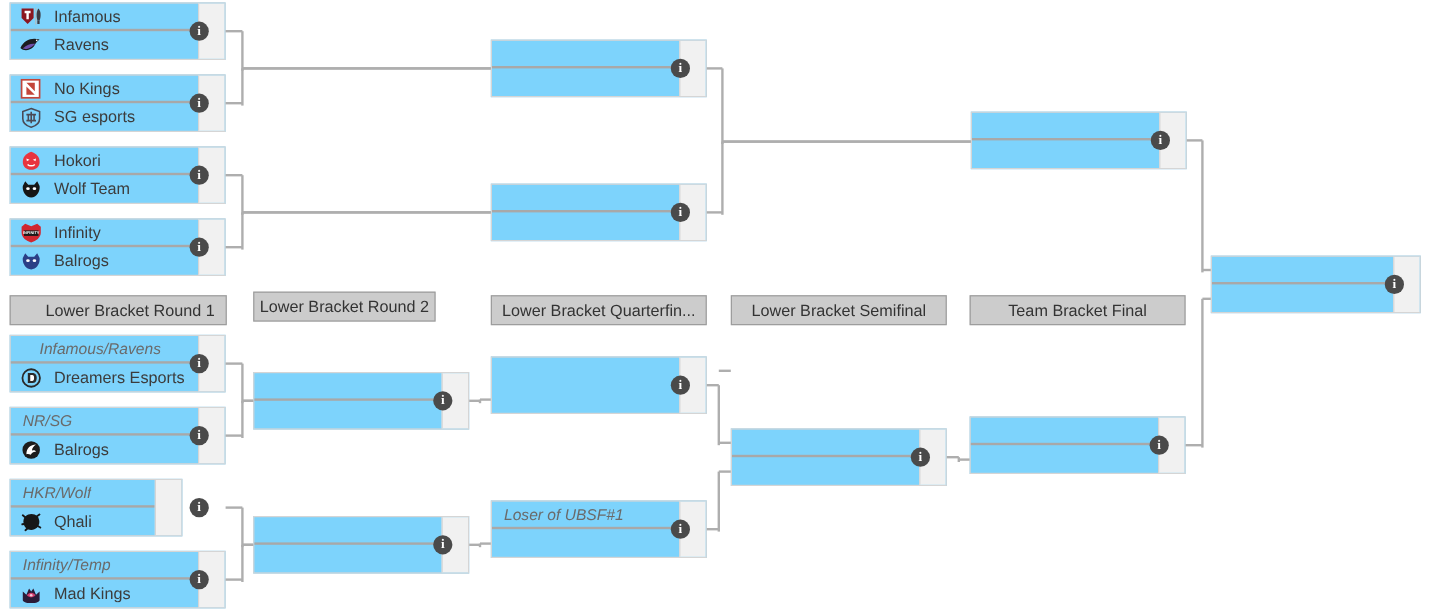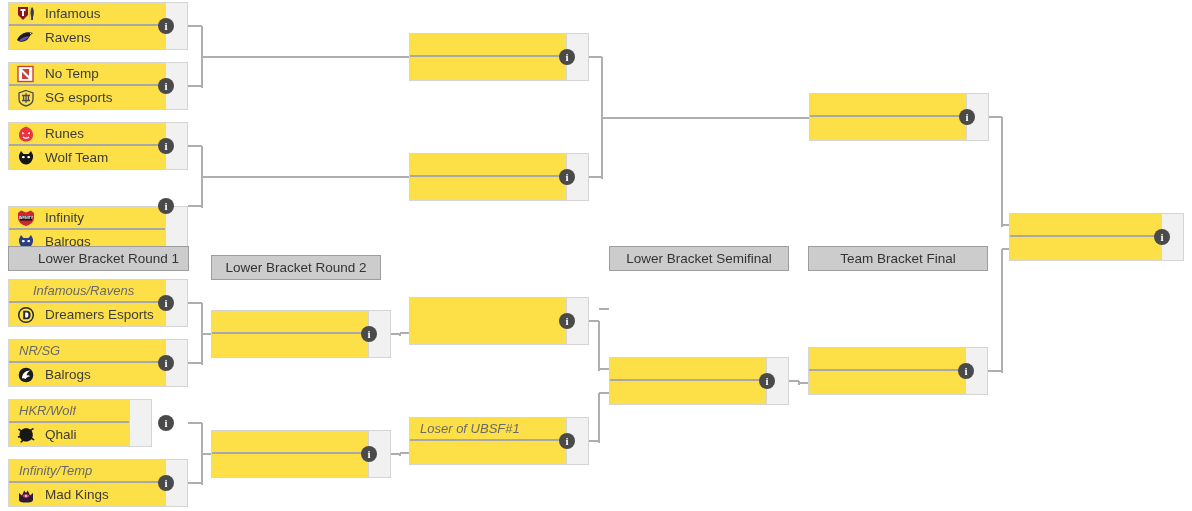--- a/index.html
+++ b/index.html
@@ -5,21 +5,21 @@
   html,body{margin:0;padding:0;background:#ffffff;}
   body{
     width:1192px;height:511px;position:relative;overflow:hidden;
     font-family:"Liberation Sans","DejaVu Sans",sans-serif;
     font-size:13px;color:#3a3a3a;
   }
   #stage{position:absolute;left:0;top:0;width:1192px;height:511px;}
 
   
   .match{position:absolute;box-sizing:border-box;
-    border:1px solid #d5d5d5;background:#fde047;text-decoration:underline;}
+    border:1px solid #d5d5d5;background:#7dd3fc;text-decoration:underline;}
   .match .rows{position:absolute;left:0;top:0;right:22px;bottom:0;}
   .match .row{position:absolute;left:0;right:0;height:50%;box-sizing:border-box;
     display:flex;align-items:center;overflow:hidden;}
   .match .row.top{top:0;border-bottom:2px solid #a8a8a8;}
   .match .row.bot{bottom:0;}
   .match .scorecol{position:absolute;top:0;bottom:0;right:0;width:22px;
     border-left:1px solid #d5d5d5;box-sizing:border-box;background:#f1f1f1;}
 
   .tname{margin-left:8px;white-space:nowrap;overflow:hidden;text-overflow:ellipsis;
     font-size:13.5px;color:#3c3c3c;}
@@ -81,21 +81,21 @@
     <div class="info" style="left: 158px; top: 18px;">i</div>
     <div class="match" style="left: 8px; top: 62px; width: 180px; height: 48px;">
       <div class="rows">
         <div class="row top">
           <span class="logo">
             <svg width="20" height="18" viewBox="0 0 20 18">
               <rect x="2" y="1.5" width="15" height="15" fill="#ffffff" stroke="#c3453a" stroke-width="1.4"></rect>
               <path d="M6 4 L13 11 L13 4 L6 4 Z M6 14 L6 7 L13 14 Z" fill="#c3453a"></path>
             </svg>
           </span>
-          <span class="tname">No Temp</span>
+          <span class="tname">No Kings</span>
         </div>
         <div class="row bot">
           <span class="logo">
             <svg width="20" height="18" viewBox="0 0 20 18">
               <path d="M10 1.5 L17 4 L17 10 C17 13.5 13.8 16 10 17 C6.2 16 3 13.5 3 10 L3 4 Z" fill="none" stroke="#4a4a55" stroke-width="1.3"></path>
               <path d="M6 6.5 L14 6.5 M6 11.5 L14 11.5 M7.6 6.5 L7.6 11.5 M12.4 6.5 L12.4 11.5 M10 4.2 L10 13.8" stroke="#4a4a55" stroke-width="1.3" fill="none"></path>
             </svg>
           </span>
           <span class="tname">SG esports</span>
         </div>
@@ -106,37 +106,37 @@
     <div class="match" style="left: 8px; top: 122px; width: 180px; height: 48px;">
       <div class="rows">
         <div class="row top">
           <span class="logo">
             <svg width="20" height="18" viewBox="0 0 20 18">
               <path d="M10 1.5 C14.5 3 17 6 17 10 C17 14 14 16.5 10 16.5 C6 16.5 3 14 3 10 C3 6 5.5 3 10 1.5 Z" fill="#e8343f"></path>
               <path d="M6 7 L8.6 8.2 L6.4 9.4 Z M14 7 L11.4 8.2 L13.6 9.4 Z" fill="#ffffff"></path>
               <path d="M7 12 C8.5 13.6 11.5 13.6 13 12" stroke="#ffffff" stroke-width="1.2" fill="none"></path>
             </svg>
           </span>
-          <span class="tname">Runes</span>
+          <span class="tname">Hokori</span>
         </div>
         <div class="row bot">
           <span class="logo">
             <svg width="20" height="18" viewBox="0 0 20 18">
               <path d="M3 6 L5 2 L7.5 5 L12.5 5 L15 2 L17 6 C17.6 10.5 14.5 15.5 10 15.5 C5.5 15.5 2.4 10.5 3 6 Z" fill="#161616"></path>
               <ellipse cx="7.3" cy="8.2" rx="1.5" ry="1.1" fill="#ffffff"></ellipse>
               <ellipse cx="12.7" cy="8.2" rx="1.5" ry="1.1" fill="#ffffff"></ellipse>
             </svg>
           </span>
           <span class="tname">Wolf Team</span>
         </div>
       </div>
       <div class="scorecol"></div>
     </div>
     <div class="info" style="left: 158px; top: 138px;">i</div>
-    <div class="match" style="left: 8px; top: 182px; width: 180px; height: 48px; margin-top: 24px;">
+    <div class="match" style="left: 8px; top: 182px; width: 180px; height: 48px;">
       <div class="rows">
         <div class="row top">
           <span class="logo">
             <svg width="20" height="18" viewBox="0 0 20 18">
               <path d="M2 4 L5 1.5 L10 3.5 L15 1.5 L18 4 L18 9 C18 13 14 16 10 17 C6 16 2 13 2 9 Z" fill="#d02630"></path>
               <rect x="4" y="7" width="12" height="4.6" fill="#1a1a1a"></rect>
               <text x="10" y="10.4" font-size="3.3" text-anchor="middle" fill="#ffffff" font-family="&quot;Liberation Sans&quot;,sans-serif" font-weight="bold">INFINITY</text>
             </svg>
           </span>
           <span class="tname">Infinity</span>
@@ -218,21 +218,22 @@
     <div class="ln lnh" style="left: 589px; top: 56px; width: 13px;"></div>
     <div class="ln lnv" style="left: 601px; top: 57px; height: 63px;"></div>
     <div class="ln lnh" style="left: 602px; top: 117px; width: 207px;"></div>
     <div class="ln lnh" style="left: 589px; top: 176px; width: 13px;"></div>
     <div class="ln lnv" style="left: 601px; top: 118px; height: 61px;"></div>
     <div class="ln lnh" style="left: 602px; top: 117px; width: 207px;"></div>
     <div class="ln lnh" style="left: 989px; top: 116px; width: 13px;"></div>
     <div class="ln lnv" style="left: 1001px; top: 117px; height: 110px;"></div>
     <div class="ln lnh" style="left: 1002px; top: 224px; width: 7px;"></div>
     <div class="rhdr" style="left: 8px; top: 246px; width: 181px; padding-left: 20px;">Lower Bracket Round 1</div>
-    <div class="rhdr" style="left: 211px; top: 255px; width: 170px;">Lower Bracket Round 2</div>
+    <div class="rhdr" style="left: 211px; top: 243px; width: 152px;">Lower Bracket Round 2</div>
+    <div class="rhdr" style="left: 409px; top: 246px; width: 180px;">Lower Bracket Quarterfin...</div>
     <div class="rhdr" style="left: 609px; top: 246px; width: 180px;">Lower Bracket Semifinal</div>
     <div class="rhdr" style="left: 808px; top: 246px; width: 180px;">Team Bracket Final</div>
     <div class="match" style="left: 8px; top: 279px; width: 180px; height: 48px;">
       <div class="rows">
         <div class="row top">
           <span class="tname placeholder" style="margin-left: 24px;">Infamous/Ravens</span>
         </div>
         <div class="row bot">
           <span class="logo">
             <svg width="20" height="18" viewBox="0 0 20 18">

